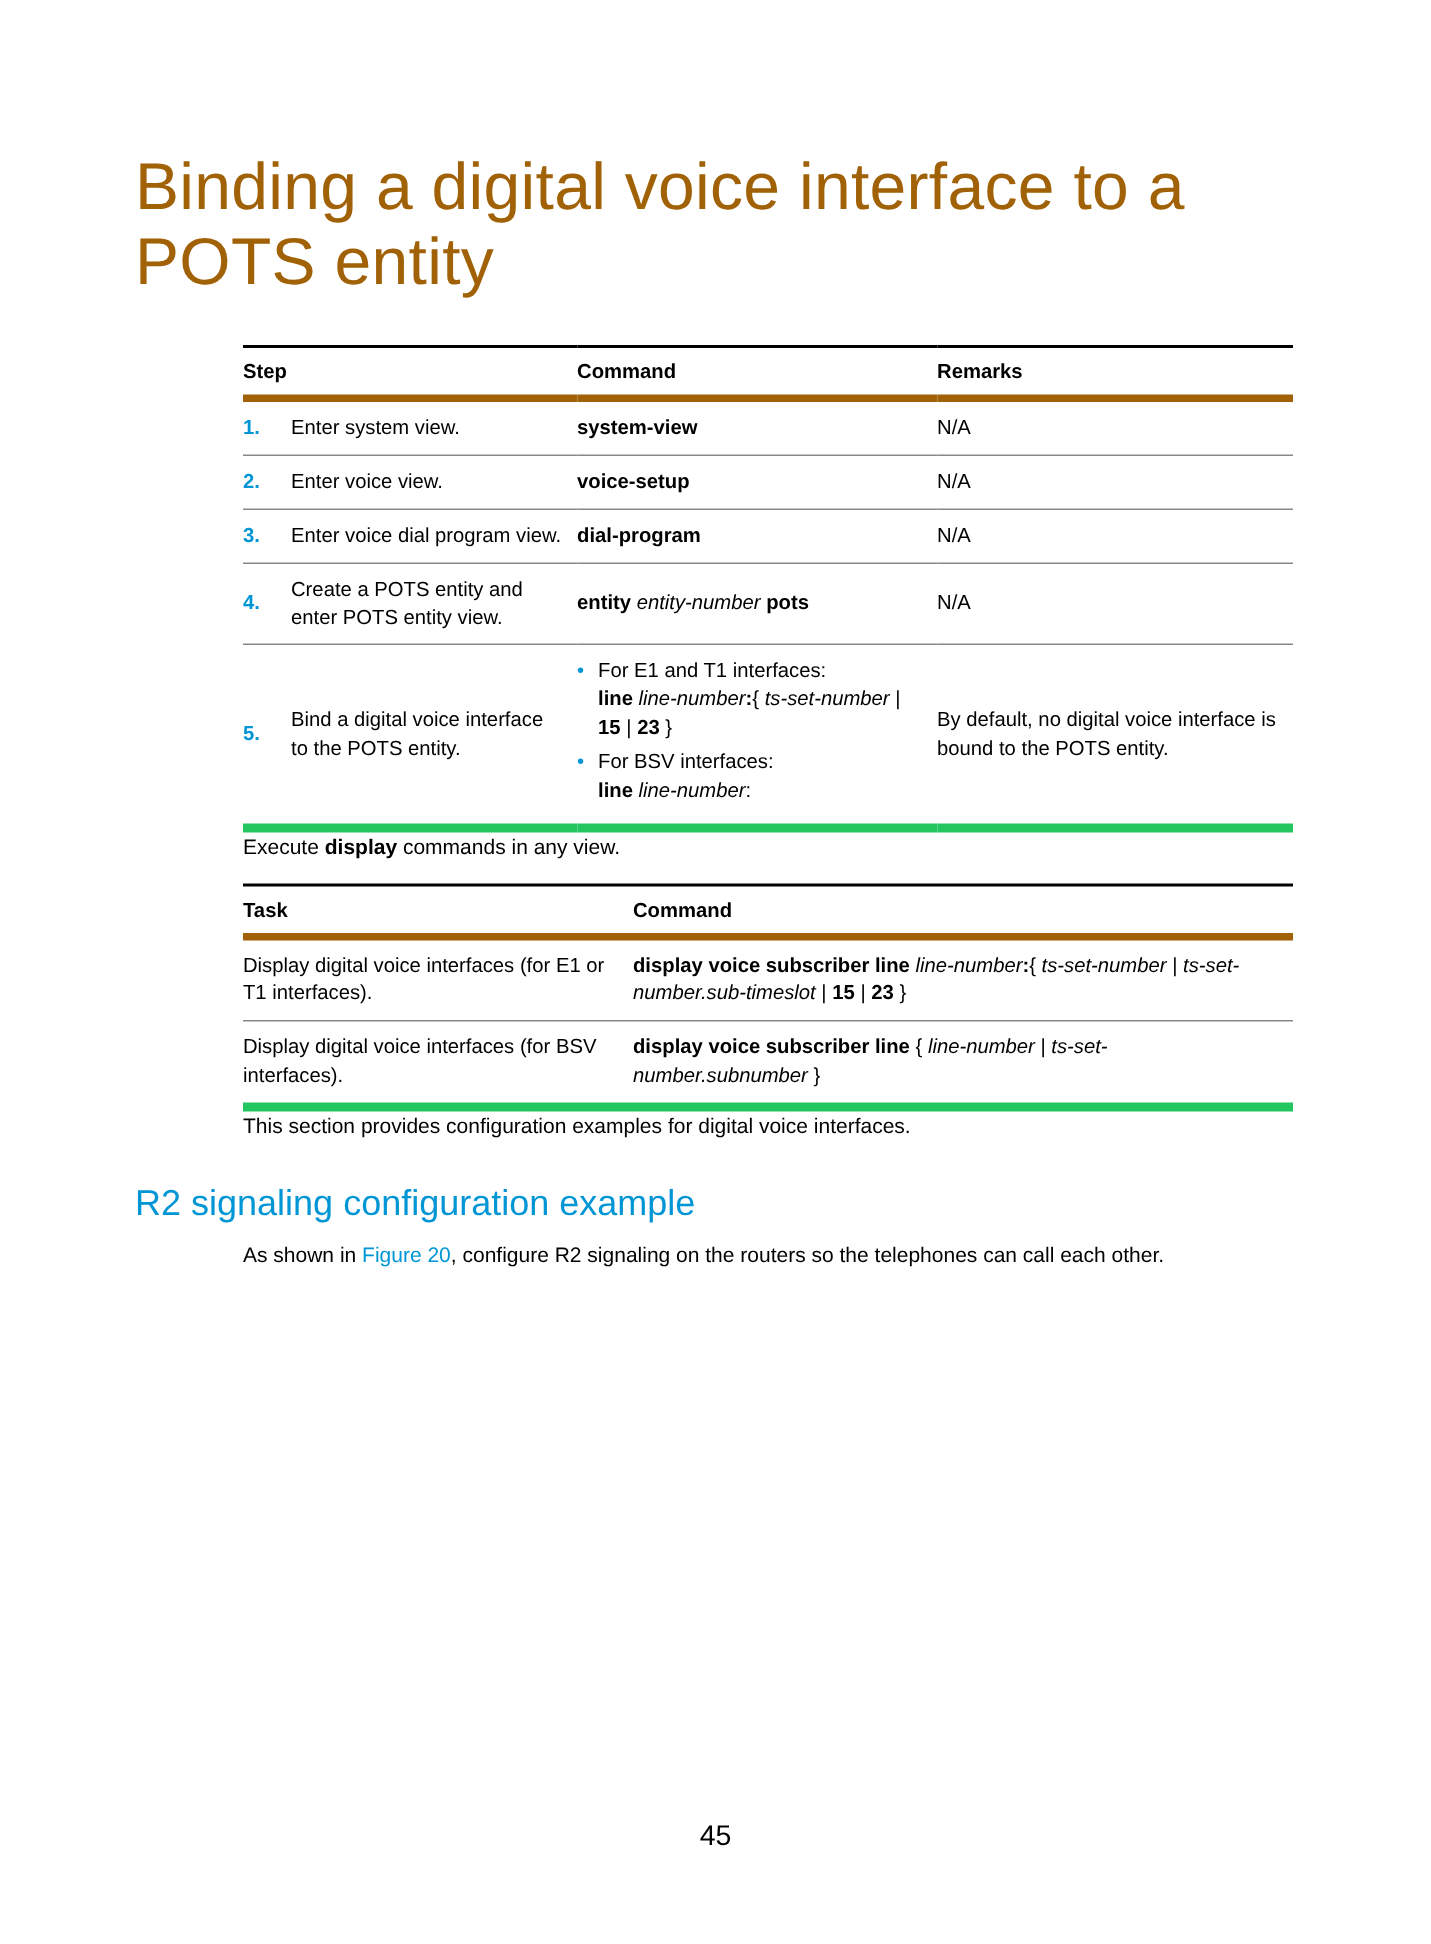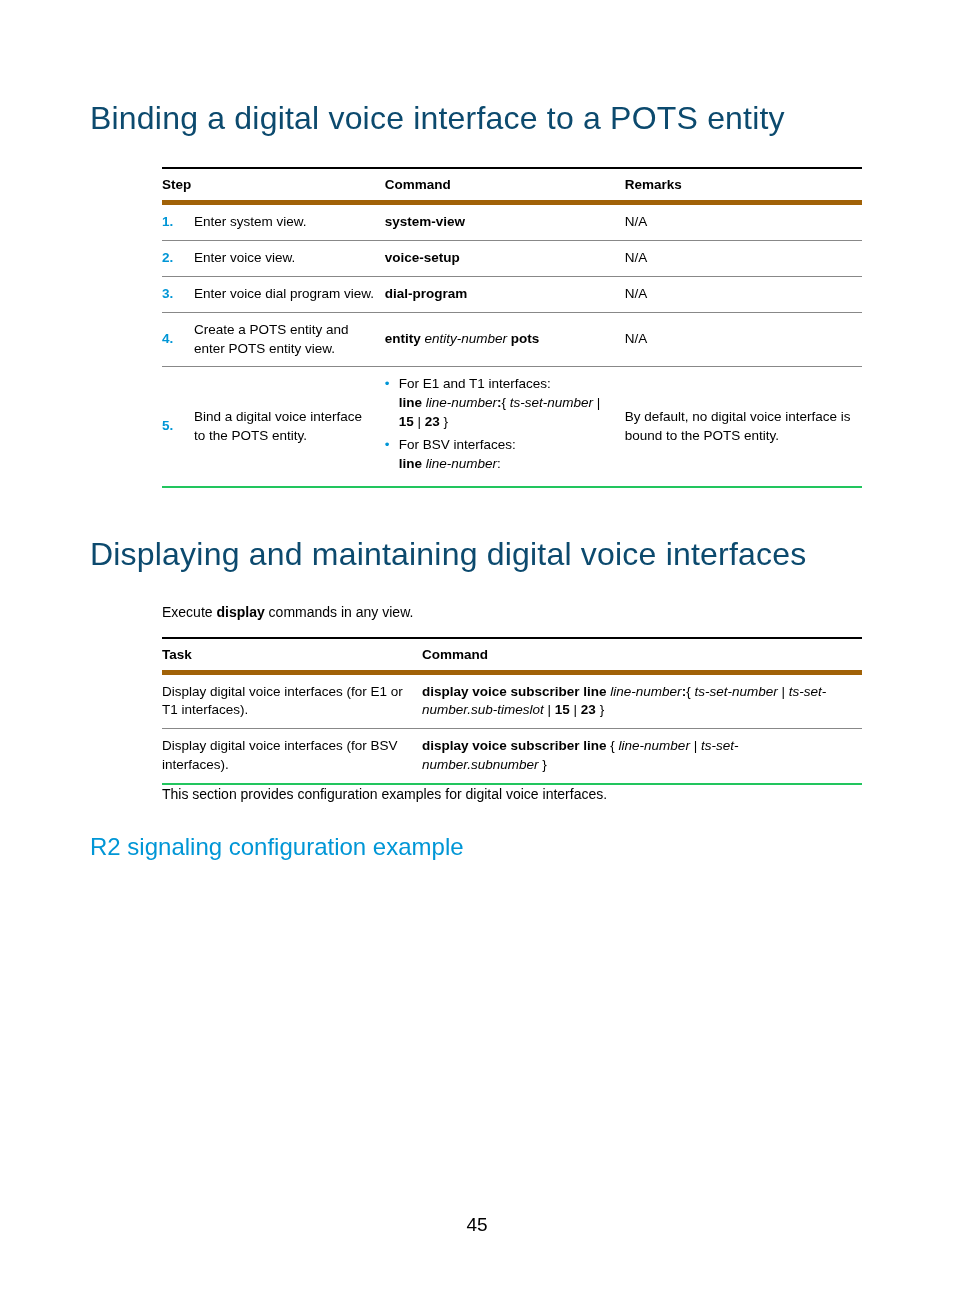--- a/index.html
+++ b/index.html
@@ -13,22 +13,22 @@
     width: 954px;
     height: 1296px;
     box-sizing: border-box;
     position: relative;
   }
   .page {
     padding: 100px 90px 0 90px;
   }
   h1 {
     font-weight: 300;
-    color: #0c4a6e;
-    font-size: 32px;
+    color: #a16207;
+    font-size: 44px;
     margin: 0 0 30px 0;
     letter-spacing: 0.2px;
   }
   h2 {
     font-weight: 300;
     color: #0096d6;
     font-size: 24px;
     margin: 28px 0 10px 0;
   }
   h3 {
@@ -61,21 +61,21 @@
     padding: 8px 10px 8px 0;
     vertical-align: top;
   }
   td {
     border-bottom: 1px solid #888;
     padding: 8px 10px 8px 0;
     vertical-align: middle;
     line-height: 1.4;
   }
   tr:last-child td {
-    border-bottom: 2px solid #22c55e;
+    border-bottom: 6px solid #22c55e;
   }
   .stepnum {
     color: #0096d6;
     font-weight: 600;
     width: 22px;
   }
   .stepcol { width: 210px; }
   .cmdcol  { width: 230px; }
   .remcol  { }
   .bold { font-weight: 700; }
@@ -161,21 +161,20 @@
                 <div>For BSV interfaces:</div>
                 <div><span class="bold">line </span><span class="ital">line-number</span><span>:</span></div>
               </li>
             </ul>
           </td>
           <td>By default, no digital voice interface is bound to the POTS entity.</td>
         </tr>
       </tbody>
   </table>
 
-  <h1 style="margin-top:48px">Displaying and maintaining digital voice interfaces</h1>
 
   <p class="bodytext">
     <span>Execute </span><span class="bold">display</span><span> commands in any view.</span>
   </p>
 
   <table class="table2">
     <thead>
       <tr>
         <th class="taskcol">Task</th>
         <th>Command</th>
@@ -192,16 +191,19 @@
         </tr>
       </tbody>
   </table>
 
 
   <p class="bodytext">This section provides configuration examples for digital voice interfaces.</p>
 
   <h2>R2 signaling configuration example</h2>
 
 
+  <p class="bodytext-full">
+    <span>As shown in </span><a class="link">Figure 20</a><span>, configure R2 signaling on the routers so the telephones can call each other.</span>
+  </p>
 
 </div>
 
 <div class="pagenum">45</div>
 
 </body></html>

